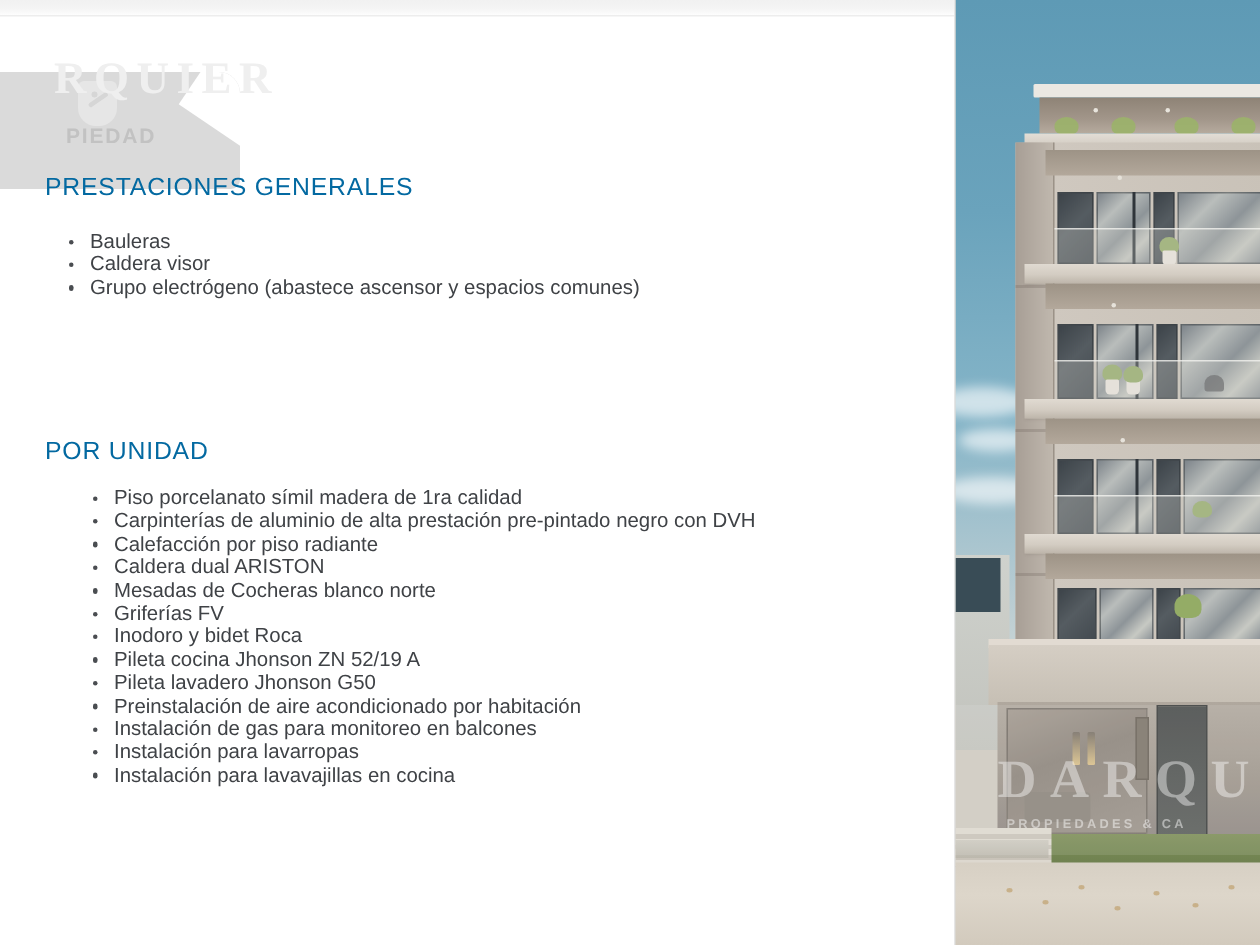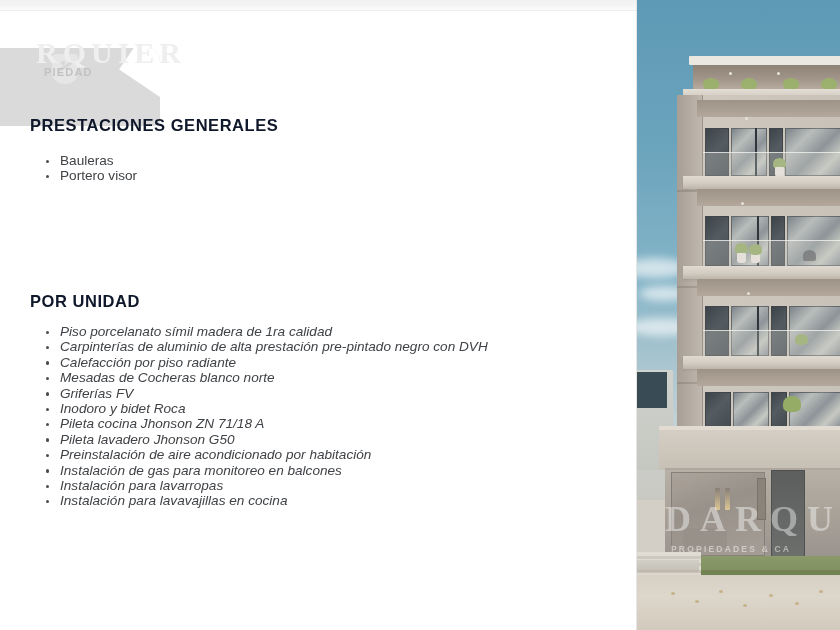--- a/index.html
+++ b/index.html
@@ -95,47 +95,47 @@
     font-size: 30px;
     font-weight: 700;
     letter-spacing: 5px;
     color: #efefef;
     font-family: "Liberation Serif", serif;
     white-space: nowrap;
   }
   .logo-sub {
     position: absolute;
     left: 44px;
-    top: 66px;
-    font-size: 11px;
+    top: 82px;
+    font-size: 14px;
     font-weight: 700;
     letter-spacing: 1.2px;
     color: #c2c2c2;
     white-space: nowrap;
   }
 
   
   .section-heading {
     position: absolute;
     font-size: 16.5px;
-    font-weight: 700;
+    font-weight: 400;
     letter-spacing: .55px;
-    color: #0f172a;
+    color: #0369a1;
     white-space: nowrap;
   }
   #heading-generales { left: 30px; top: 116px; }
   #heading-unidad    { left: 30px; top: 292px; }
 
   
   .bullet-list {
     position: absolute;
     list-style: none;
   }
   #list-generales { left: 44px; top: 153px; }
-  #list-unidad    { left: 44px; top: 324px; font-style: italic; }
+  #list-unidad    { left: 60px; top: 324px; }
 
   .bullet-list li {
     position: relative;
     padding-left: 16px;
     font-size: 13.6px;
     line-height: 15.4px;
     color: #3f4246;
     white-space: nowrap;
   }
   .bullet-list li::before {
@@ -449,33 +449,35 @@
     <div class="logo-watermark">
       <span class="logo-emblem"></span>
     </div>
     <div class="logo-word">RQUIER</div>
     <div class="logo-sub">PIEDAD</div>
 
     <div class="section-heading" id="heading-generales">PRESTACIONES GENERALES</div>
 
     <ul class="bullet-list" id="list-generales">
       <li>Bauleras</li>
-      <li>Portero visor</li>
+      <li>Caldera visor</li>
+      <li>Grupo electrógeno (abastece ascensor y espacios comunes)</li>
     </ul>
 
     <div class="section-heading" id="heading-unidad">POR UNIDAD</div>
 
     <ul class="bullet-list" id="list-unidad">
       <li>Piso porcelanato símil madera de 1ra calidad</li>
       <li>Carpinterías de aluminio de alta prestación pre-pintado negro con DVH</li>
       <li>Calefacción por piso radiante</li>
+      <li>Caldera dual ARISTON</li>
       <li>Mesadas de Cocheras blanco norte</li>
       <li>Griferías FV</li>
       <li>Inodoro y bidet Roca</li>
-      <li>Pileta cocina Jhonson ZN 71/18 A</li>
+      <li>Pileta cocina Jhonson ZN 52/19 A</li>
       <li>Pileta lavadero Jhonson G50</li>
       <li>Preinstalación de aire acondicionado por habitación</li>
       <li>Instalación de gas para monitoreo en balcones</li>
       <li>Instalación para lavarropas</li>
       <li>Instalación para lavavajillas en cocina</li>
     </ul>
   </div>
 
   <div class="photo-pane">
     <div class="inner">

